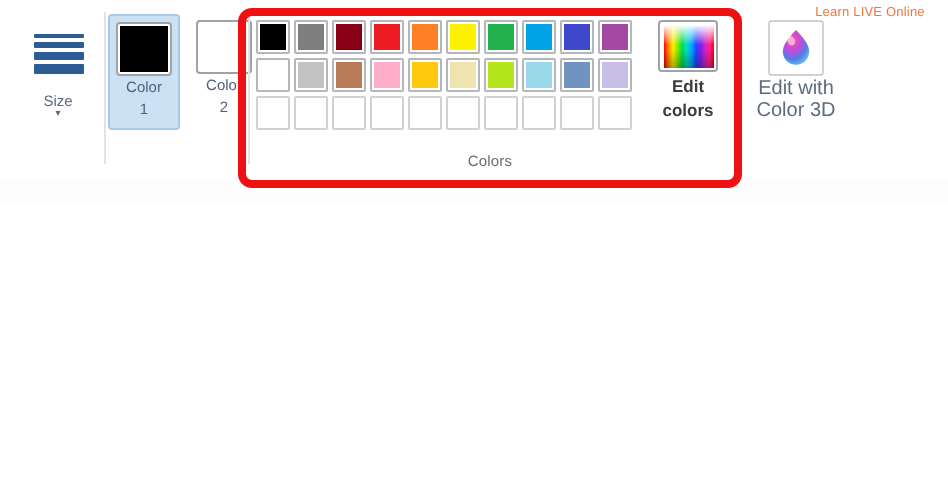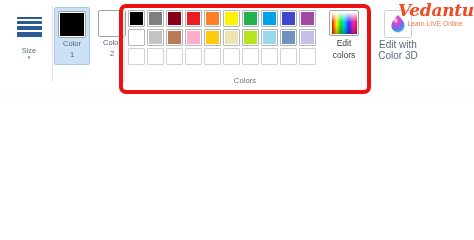--- a/index.html
+++ b/index.html
@@ -177,20 +177,21 @@
     box-sizing: border-box;
   }
 
   
   .edit-colors {
     position: absolute;
     left: 198px;
     top: 8px;
     width: 40px;
     text-align: center;
+    font-weight: bold;
   }
   .rainbow-frame {
     width: 30px;
     height: 26px;
     margin: 0 auto;
     border: 1px solid #9fa3a7;
     border-radius: 2px;
     box-sizing: border-box;
     padding: 1.5px;
     background: #ffffff;
@@ -455,17 +456,16 @@
       </div>
     </div>
 
   </div>
 
   <div class="ribbon-lower"></div>
 
   <div class="annot-box"></div>
 
   <div class="watermark">
-    <div class="wm-name">Vedantu</div>
     <div class="wm-tag">Learn LIVE Online</div>
   </div>
 
 </div>
 
 </body></html>

